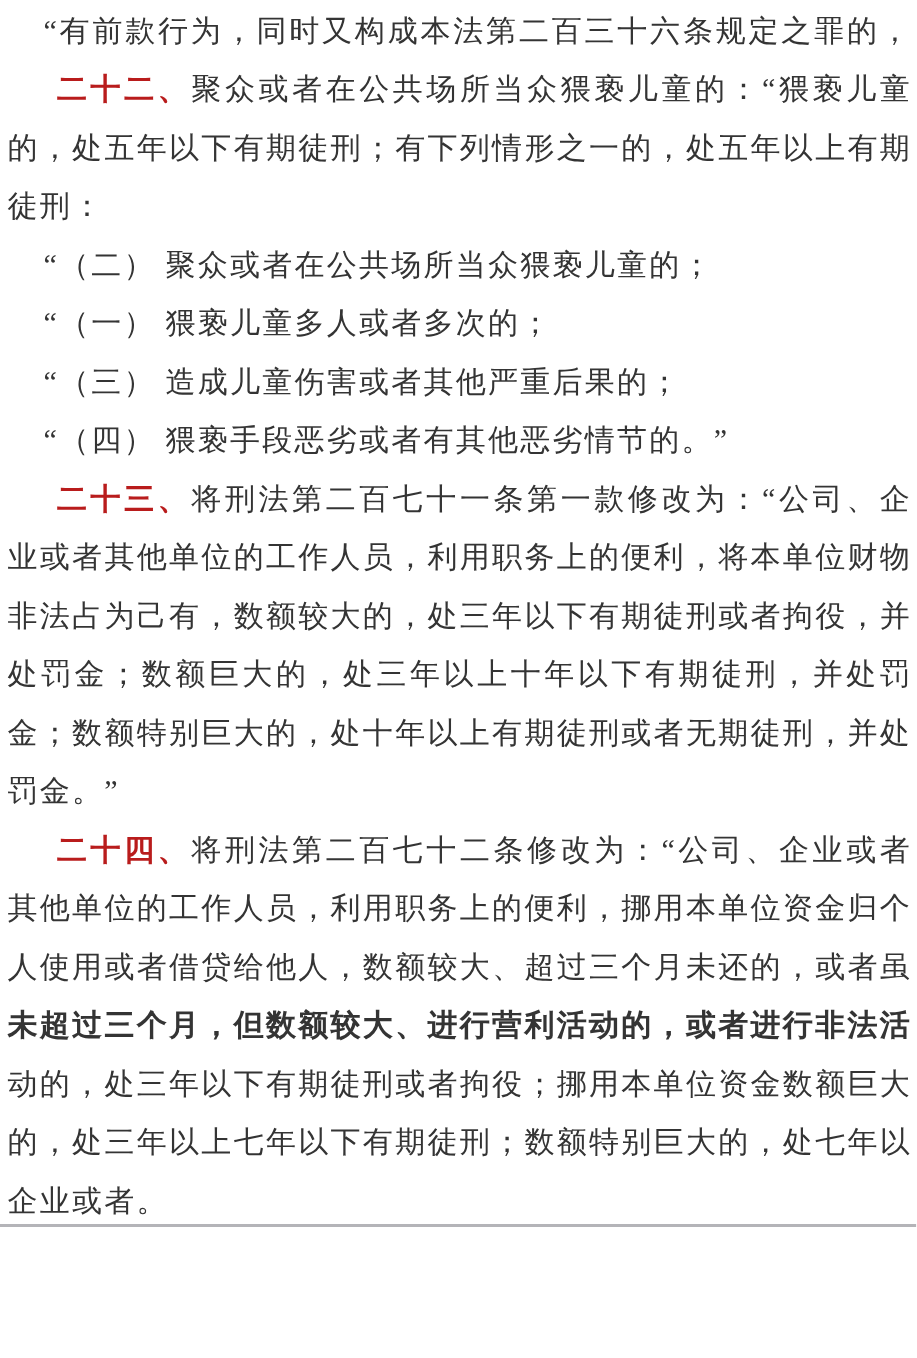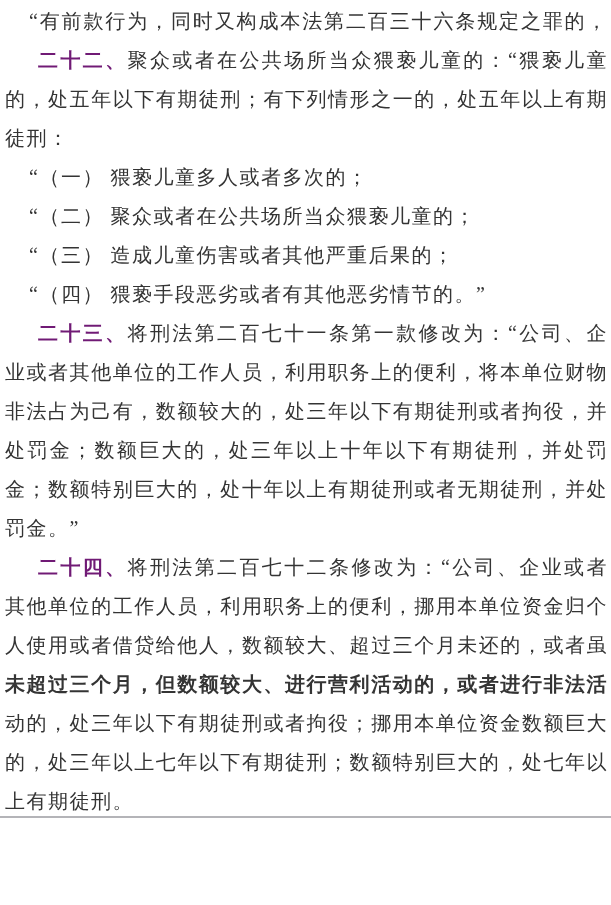--- a/index.html
+++ b/index.html
@@ -28,21 +28,21 @@
   }
   .line.j {
     letter-spacing: 0.5px;
     text-align: justify;
     text-align-last: justify;
     text-justify: inter-character;
   }
   .sec {
     font-family: "Liberation Sans", sans-serif;
     font-weight: 700;
-    color: #701a75;
+    color: #b91c1c;
   }
   .pagenum-row {
     position: absolute;
     top: 860px;
     right: 24px;
     height: 39px;
     line-height: 39px;
     font-size: 14px;
     text-align: right;
     white-space: nowrap;
@@ -67,37 +67,37 @@
 </style>
 </head>
 <body>
 
 <div class="page">
   <div class="text-block" id="text-block">
       <div class="line j" style="text-indent: 24px;"><span>“有前款行为，同时又构成本法第二百三十六条规定之罪的，</span></div>
       <div class="line j" style="text-indent: 33px;"><span class="sec">二十二、</span><span>聚众或者在公共场所当众猥亵儿童的：“猥亵儿童</span></div>
       <div class="line j" style="text-indent: 0px;"><span>的，处五年以下有期徒刑；有下列情形之一的，处五年以上有期</span></div>
       <div class="line" style="text-indent: 0px;"><span>徒刑：</span></div>
+      <div class="line" style="text-indent: 24px;"><span>“（二） 聚众或者在公共场所当众猥亵儿童的；</span></div>
       <div class="line" style="text-indent: 24px;"><span>“（一） 猥亵儿童多人或者多次的；</span></div>
-      <div class="line" style="text-indent: 24px;"><span>“（二） 聚众或者在公共场所当众猥亵儿童的；</span></div>
       <div class="line" style="text-indent: 24px;"><span>“（三） 造成儿童伤害或者其他严重后果的；</span></div>
       <div class="line" style="text-indent: 24px;"><span>“（四） 猥亵手段恶劣或者有其他恶劣情节的。”</span></div>
       <div class="line j" style="text-indent: 33px;"><span class="sec">二十三、</span><span>将刑法第二百七十一条第一款修改为：“公司、企</span></div>
       <div class="line j" style="text-indent: 0px;"><span>业或者其他单位的工作人员，利用职务上的便利，将本单位财物</span></div>
       <div class="line j" style="text-indent: 0px;"><span>非法占为己有，数额较大的，处三年以下有期徒刑或者拘役，并</span></div>
       <div class="line j" style="text-indent: 0px;"><span>处罚金；数额巨大的，处三年以上十年以下有期徒刑，并处罚</span></div>
       <div class="line j" style="text-indent: 0px;"><span>金；数额特别巨大的，处十年以上有期徒刑或者无期徒刑，并处</span></div>
       <div class="line" style="text-indent: 0px;"><span>罚金。”</span></div>
       <div class="line j" style="text-indent: 33px;"><span class="sec">二十四、</span><span>将刑法第二百七十二条修改为：“公司、企业或者</span></div>
       <div class="line j" style="text-indent: 0px;"><span>其他单位的工作人员，利用职务上的便利，挪用本单位资金归个</span></div>
       <div class="line j" style="text-indent: 0px;"><span>人使用或者借贷给他人，数额较大、超过三个月未还的，或者虽</span></div>
       <div class="line j" style="text-indent: 0px; font-weight: bold;"><span>未超过三个月，但数额较大、进行营利活动的，或者进行非法活</span></div>
       <div class="line j" style="text-indent: 0px;"><span>动的，处三年以下有期徒刑或者拘役；挪用本单位资金数额巨大</span></div>
       <div class="line j" style="text-indent: 0px;"><span>的，处三年以上七年以下有期徒刑；数额特别巨大的，处七年以</span></div>
-      <div class="line" style="text-indent: 0px;"><span>上有期徒刑。</span></div>
+      <div class="line" style="text-indent: 0px;"><span>企业或者。</span></div>
     </div>
 
   <div class="pagenum-row">
     <span class="dash">—</span><span class="num">11</span><span class="dash">—</span>
   </div>
 
   <div class="bottom-rule"></div>
 </div>
 
 </body></html>

